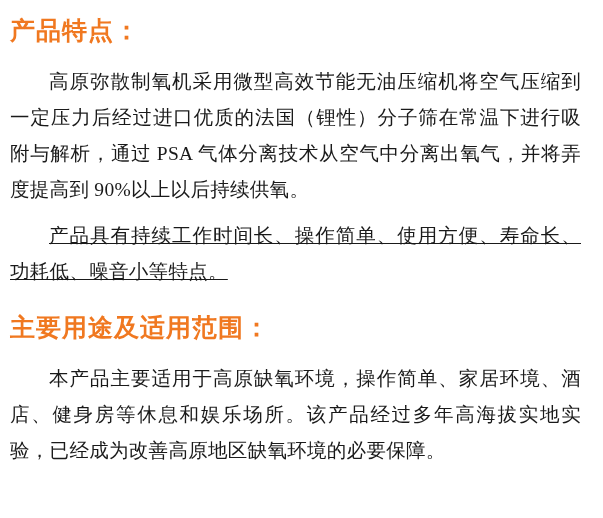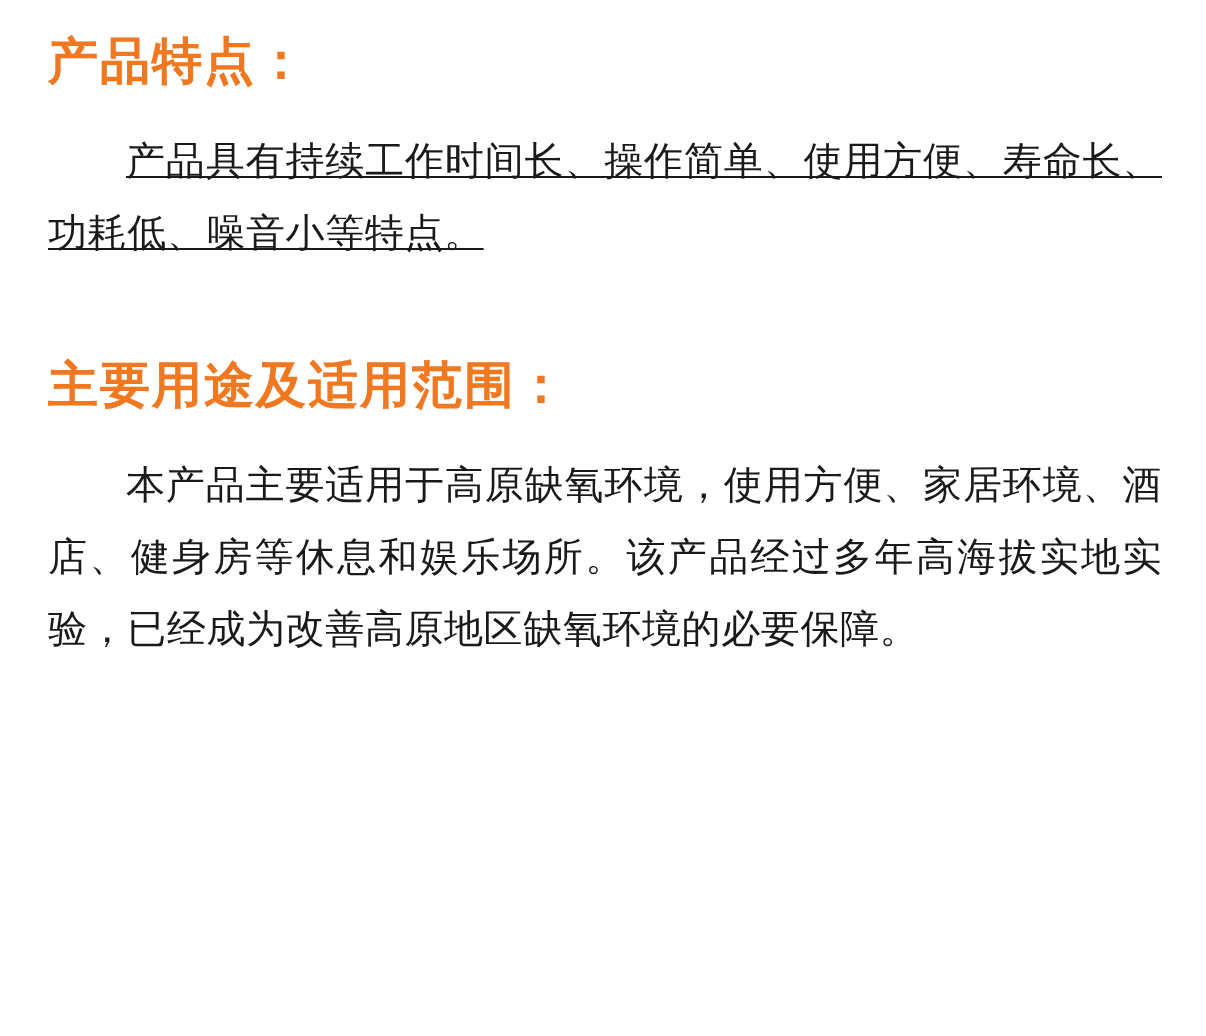--- a/index.html
+++ b/index.html
@@ -11,37 +11,37 @@
     height: 518px;
     background: #ffffff;
     font-family: "Liberation Serif", "DejaVu Serif", serif;
     overflow: hidden;
   }
   .page {
     position: relative;
     width: 603px;
     height: 518px;
     box-sizing: border-box;
-    padding: 10px 22px 0 24px;
+    padding: 10px 22px 0 10px;
   }
   .heading {
     color: #F07820;
     font-family: "DejaVu Sans", "Liberation Sans", sans-serif;
     font-weight: bold;
     font-size: 25px;
     letter-spacing: 1px;
     line-height: 1.2;
     margin: 0;
   }
   .heading-1 {
     margin-top: 6px;
     margin-bottom: 18px;
   }
   .heading-2 {
-    margin-top: 42px;
+    margin-top: 23px;
     margin-bottom: 18px;
   }
   .para {
     color: #1a1a1a;
     font-family: "Liberation Serif", "DejaVu Serif", serif;
     font-size: 19.5px;
     line-height: 36px;
     text-align: justify;
     text-indent: 2em;
     margin: 0 0 10px 0;
@@ -52,20 +52,21 @@
     text-decoration: underline;
   }
 </style>
 </head>
 <body>
 
 <div class="page">
 
   <h1 class="heading heading-1">产品特点：</h1>
 
+  <p class="para">高原弥散制氧机采用微型高效节能无油压缩机将空气压缩到一定压力后经过进口优质的法国（锂性）分子筛在常温下进行吸附与解析，通过 PSA 气体分离技术从空气中分离出氧气，并将弄度提高到 90%以上以后持续供氧。</p>
 
   <p class="para para-tight">产品具有持续工作时间长、操作简单、使用方便、寿命长、功耗低、噪音小等特点。</p>
 
   <h1 class="heading heading-2">主要用途及适用范围：</h1>
 
-  <p class="para">本产品主要适用于高原缺氧环境，使用方便、家居环境、酒店、健身房等休息和娱乐场所。该产品经过多年高海拔实地实验，已经成为改善高原地区缺氧环境的必要保障。</p>
+  <p class="para">本产品主要适用于高原缺氧环境，操作简单、家居环境、酒店、健身房等休息和娱乐场所。该产品经过多年高海拔实地实验，已经成为改善高原地区缺氧环境的必要保障。</p>
 
 </div>
 
 </body></html>

